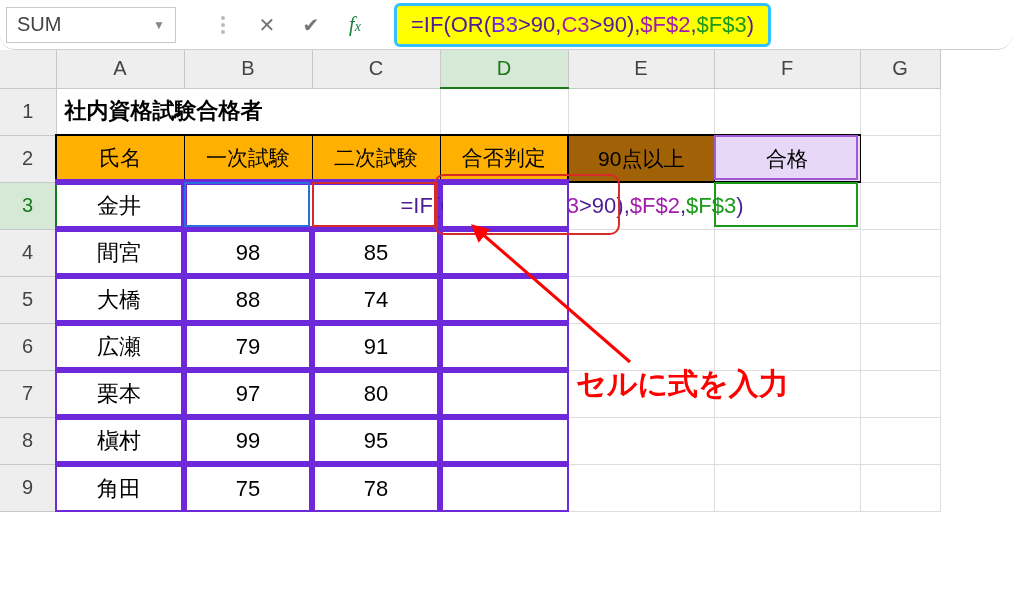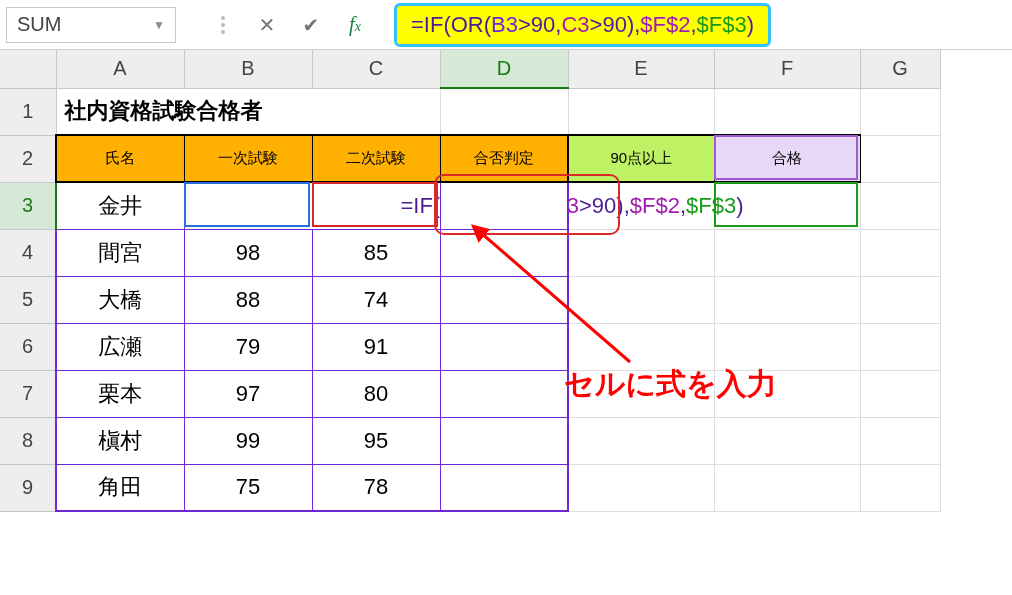--- a/index.html
+++ b/index.html
@@ -1,45 +1,45 @@
 <!DOCTYPE html>
 <html><head>
 <meta charset="utf-8">
 <style>
   * { box-sizing: border-box; margin: 0; padding: 0; }
   body { font-family: "Meiryo", "Yu Gothic", sans-serif; background: #fff; font-size: 18px; color: #000; }
 
   
-  .fbar { display: flex; align-items: center; height: 50px; border-bottom: 1px solid #d0d0d0; padding: 0 6px; }
+  .fbar { display: flex; align-items: center; height: 50px; border-bottom: 1px solid #d0d0d0; padding: 0 6px; border-radius: 15px; }
   .namebox { width: 170px; height: 36px; border: 1px solid #c8c8c8; display: flex; align-items: center; padding: 0 10px; font-size: 20px; color: #444; position: relative; }
   .namebox .dd { margin-left: auto; color: #888; font-size: 12px; }
   .fbtns { display: flex; align-items: center; gap: 22px; padding: 0 18px 0 36px; }
   .fbtn { color: #777; font-size: 20px; width: 22px; text-align: center; cursor: pointer; }
   .fbtn.dots { display: flex; flex-direction: column; gap: 3px; align-items: center; }
   .fbtn.dots span { width: 4px; height: 4px; background: #bbb; border-radius: 50%; display: block; }
   .fx { font-style: italic; font-family: "Times New Roman", serif; color: #15803d; font-size: 20px; }
   .formula-box { flex: none; border: 3px solid #33c0ff; border-radius: 6px; background: #ffff00; padding: 6px 14px; font-size: 22px; margin-left: 10px; display: flex; }
   .corner { width: 56px; height: 38px; border-right: 1px solid #c8c8c8; border-bottom: 1px solid #c8c8c8; background: #eee; }
   table { border-collapse: collapse; table-layout: fixed; }
   th.colhead { background: #eee; border: 1px solid #c8c8c8; border-top: none; font-weight: normal; color: #444; height: 38px; font-size: 20px; }
   th.rowhead { background: #eee; border: 1px solid #c8c8c8; border-left: none; font-weight: normal; color: #444; width: 56px; height: 47px; font-size: 20px; text-align: center; }
   th.colhead.active { background: #d6e8d6; border-bottom: 2px solid #1a7a1a; color: #1a7a1a; }
   th.rowhead.active { background: #d6e8d6; border-right: 2px solid #1a7a1a; color: #1a7a1a; }
   td { border: 1px solid #ddd; height: 47px; text-align: center; font-size: 22px; position: relative; padding: 0; }
 
   
   td.title { text-align: left; padding-left: 8px; font-weight: bold; border-color: #ddd; }
-  td.hdr { background: #ffb000; border: 2px solid #000; border-right-width: 1px; border-left-width: 1px; font-size: 15px; }
+  td.hdr { background: #ffb000; border: 2px solid #000; border-right-width: 1px; border-left-width: 1px; font-size: 21px; }
   td.hdr.first { border-left-width: 2px; }
   td.hdr.lastb { border-right-width: 2px; }
-  td.tcell { border: 1px solid #6d28d9; }
+  td.tcell { border: 6px solid #6d28d9; }
   td.tcell.first { border-left-width: 2px; }
   td.tcell.lastb { border-right-width: 2px; }
   td.tcell.bot { border-bottom-width: 2px; }
-  td.hdr.e2 { background: #bef264; }
+  td.hdr.e2 { background: #a16207; }
   td.hdr.f2 { background: #e8d8f8; }
 
   
   .refbox { position: absolute; pointer-events: none; }
   .refbox.blue  { border: 2px solid #2a6fdb; }
   .refbox.red   { border: 2px solid #d92a2a; }
   .refbox.purp  { border: 2px solid #a05ad6; }
   .refbox.green { border: 2px solid #1a9a1a; }
   .refbox .sq { position: absolute; width: 7px; height: 7px; background: inherit; }
   .refbox .sq.tl { top:-4px; left:-4px; } .refbox .sq.tr { top:-4px; right:-4px; }
@@ -248,15 +248,15 @@
 
 <svg id="arrow" class="arrow-svg" width="200" height="200" style="left: 460px; top: 162px;">
   <defs>
         <marker id="ah" markerWidth="10" markerHeight="10" refX="2" refY="3" orient="auto">
     <path d="M0,0 L6,3 L0,6 Z" fill="#ff0000"></path>
         </marker>
       </defs>
   <line x1="170" y1="150" x2="20" y2="20" stroke="#ff0000" stroke-width="3" marker-end="url(#ah)"></line>
 </svg>
 
-<div id="anno" class="anno" style="left: 564px; top: 314px;">セルに式を入力</div>
+<div id="anno" class="anno" style="left: 576px; top: 314px;">セルに式を入力</div>
 
 </div>
 
 </body></html>

